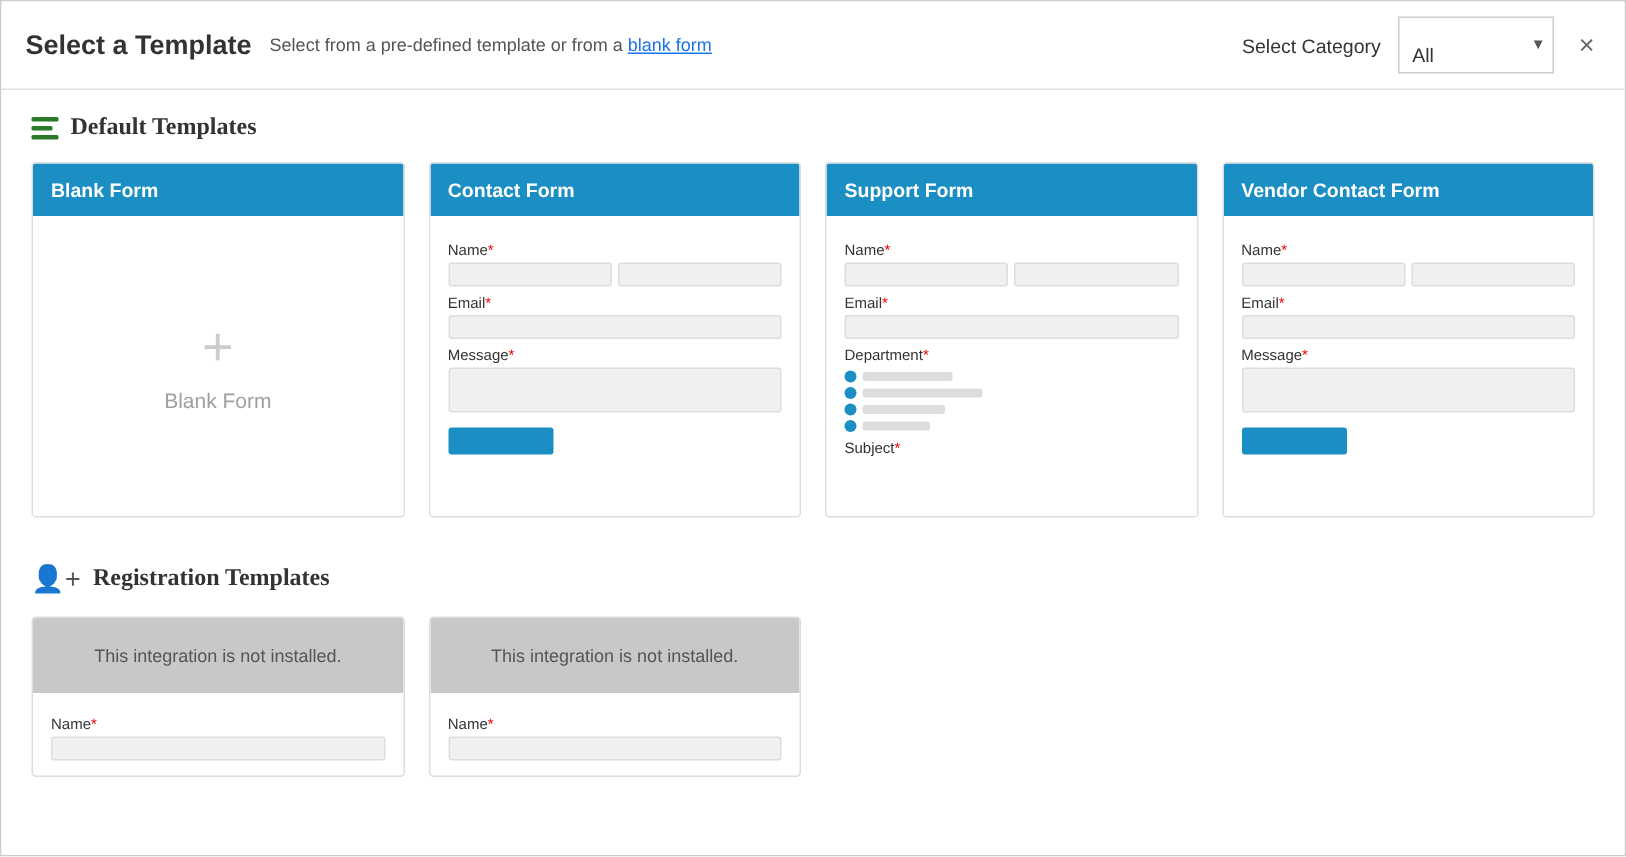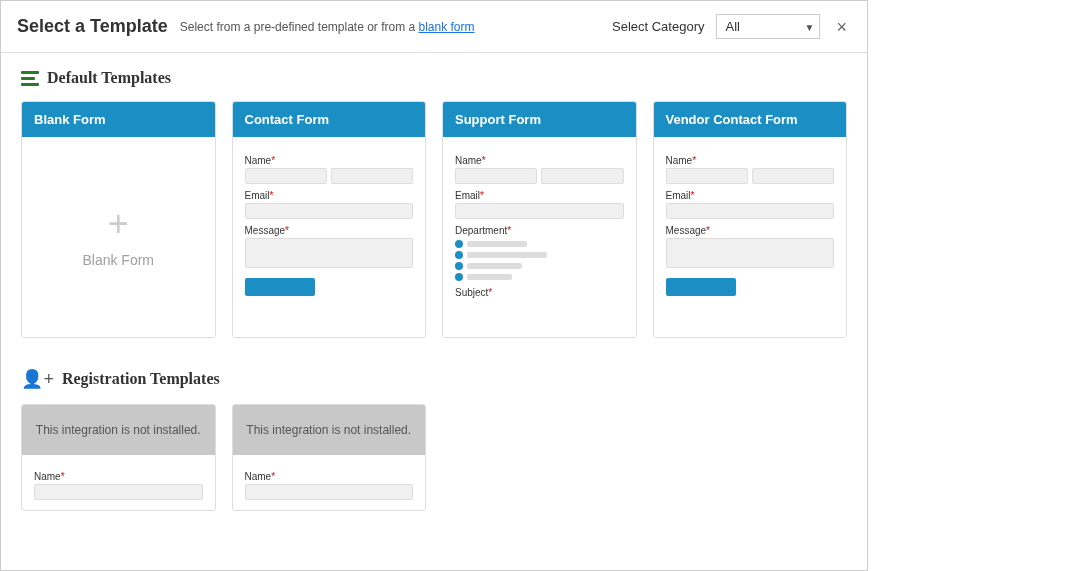--- a/index.html
+++ b/index.html
@@ -6,21 +6,21 @@
     body {
       font-family: Arial, sans-serif;
       font-size: 13px;
       background: #fff;
       width: 1084px;
       height: 571px;
       overflow: hidden;
     }
 
     .modal-container {
-      width: 868px;
+      width: 1084px;
       height: 571px;
       border: 1px solid #ccc;
       background: #fff;
       display: flex;
       flex-direction: column;
     }
 
     .modal-header {
       display: flex;
       align-items: center;
@@ -57,21 +57,21 @@
     }
 
     .select-category-label {
       font-size: 13px;
       color: #333;
       white-space: nowrap;
     }
 
     .category-select {
       border: 1px solid #ccc;
-      padding: 4px 24px 4px 8px;
+      padding: 17px 24px 4px 8px;
       font-size: 13px;
       color: #333;
       background: #fff;
       appearance: none;
       -webkit-appearance: none;
       min-width: 80px;
       cursor: pointer;
       position: relative;
     }
 

